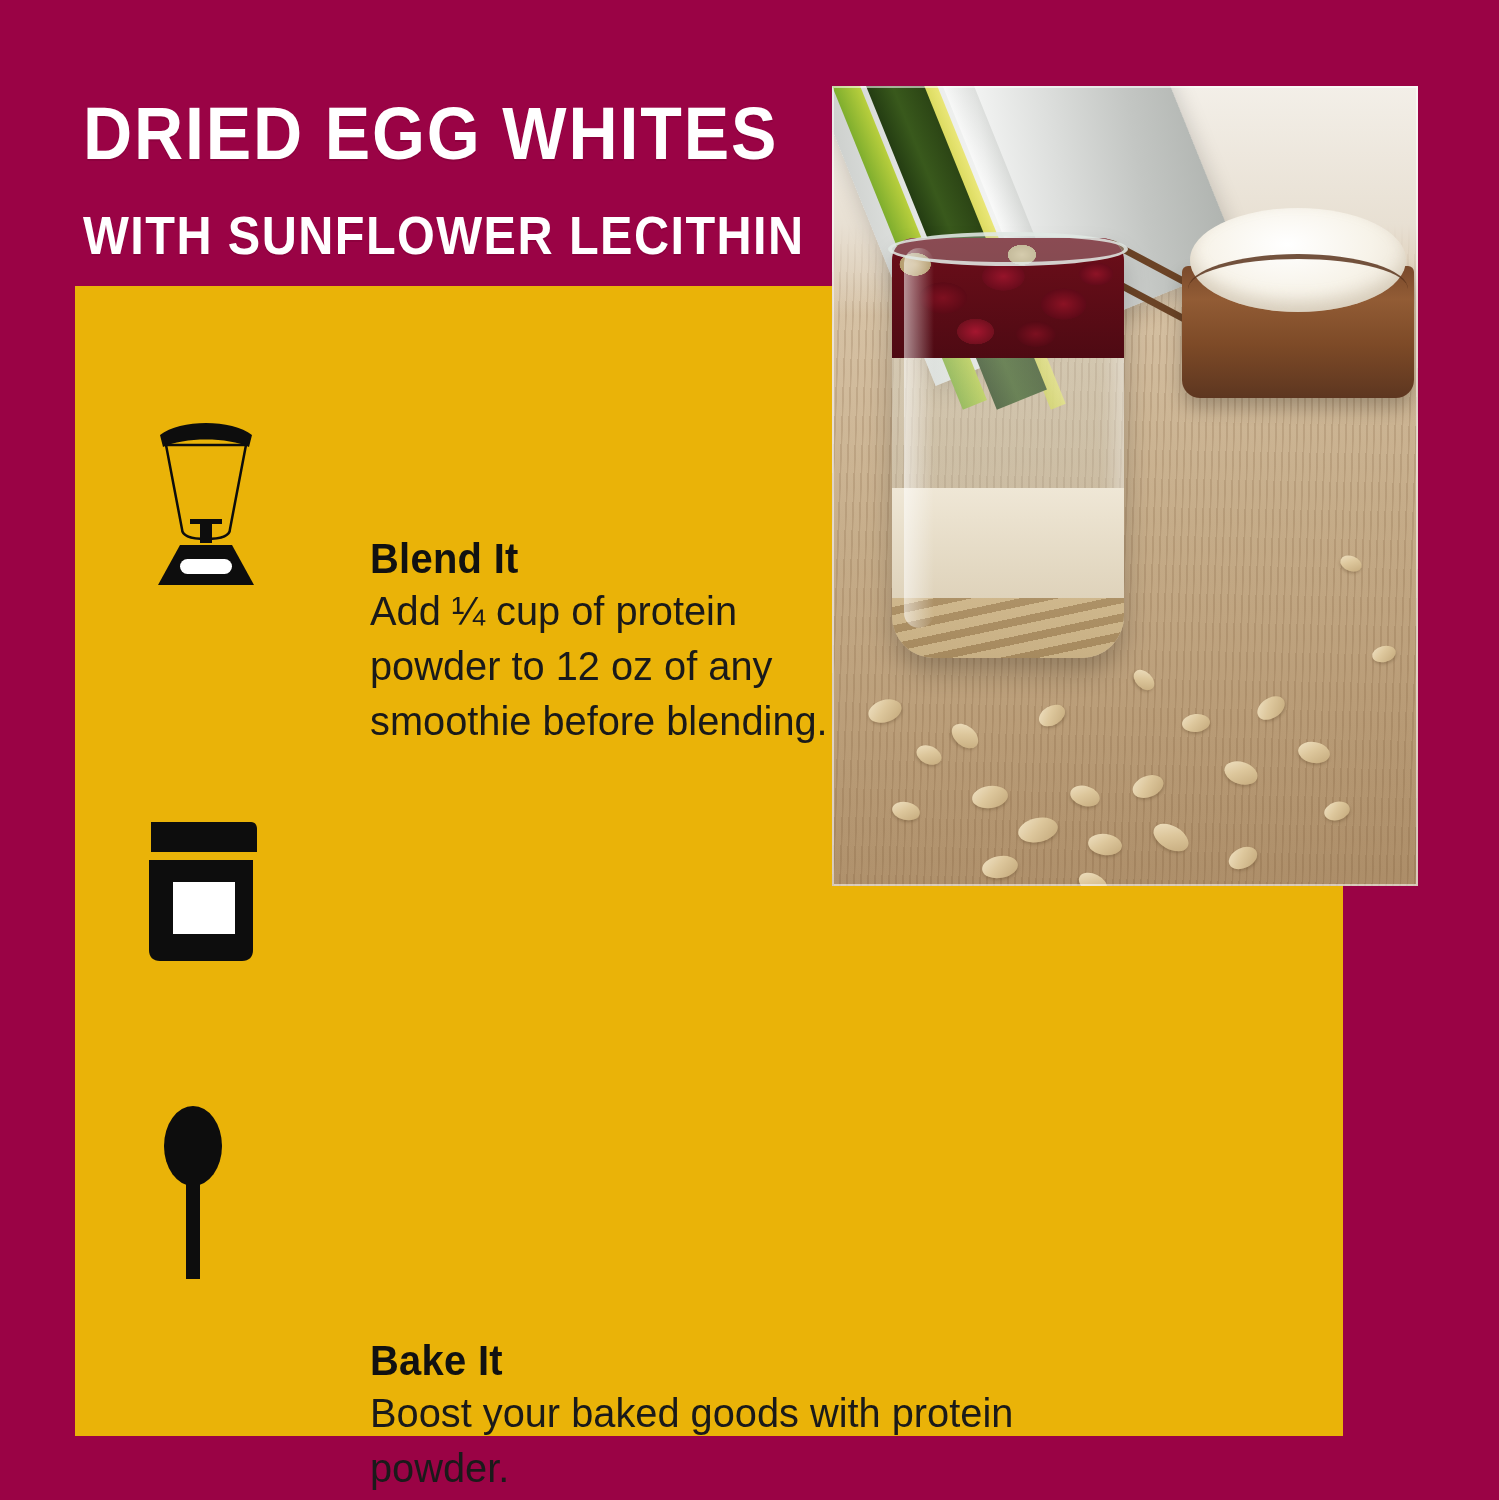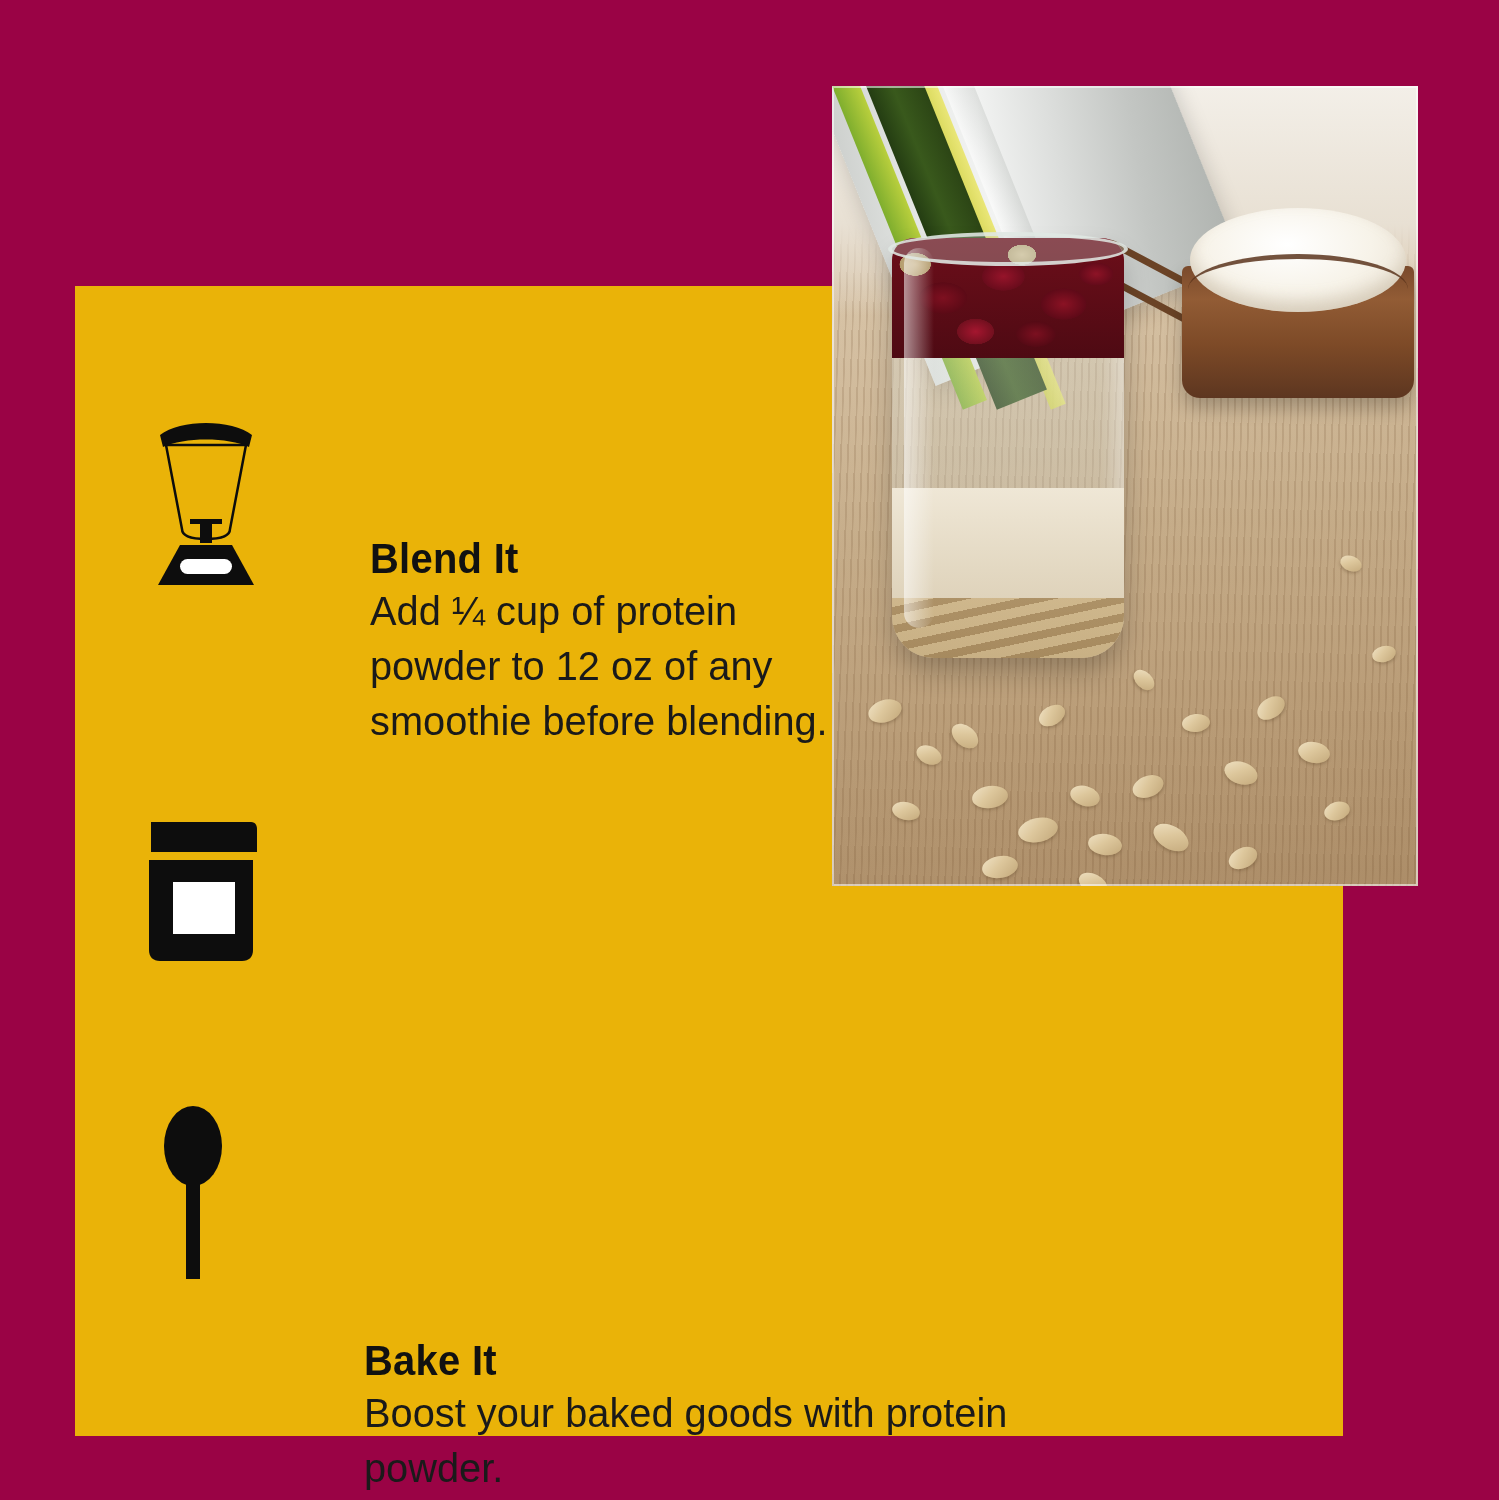--- a/index.html
+++ b/index.html
@@ -119,21 +119,21 @@
     margin: 0;
     transform: scaleX(0.97);
     transform-origin: left top;
   }
 
   
   .step-blend  { left: 75px;  top: 125px; }
   .step-blend  .step-text { left: 220px; top: 125px; width: 500px; }
 
   .step-bake   { left: 70px;  top: 530px; }
-  .step-bake   .step-text { left: 219px; top: 522px; width: 680px; }
+  .step-bake   .step-text { left: 225px; top: 522px; width: 680px; }
 
   .step-stir   { left: 85px;  top: 815px; }
 
   
   .photo {
     position: absolute;
     left: 832px;
     top: 86px;
     width: 586px;
     height: 800px;
@@ -340,20 +340,24 @@
   
   svg.icon-svg { display: block; }
 </style>
 </head>
 <body>
 
 <div class="canvas">
 
   <div class="header-band"></div>
 
+  <div class="title-block">
+    <div class="main-title">DRIED EGG WHITES</div>
+    <div class="sub-title">WITH SUNFLOWER LECITHIN</div>
+  </div>
 
   <div class="white-panel">
     <div class="steps">
 
       <div class="step step-blend">
         <div class="step-icon">
           <svg class="icon-svg" width="112" height="180" viewBox="0 0 112 180" xmlns="http://www.w3.org/2000/svg">
 
             <path d="M10,24 C30,8 82,8 102,24 L99,36 C78,26 34,26 13,36 Z" fill="#0d0d0d"></path>
 

